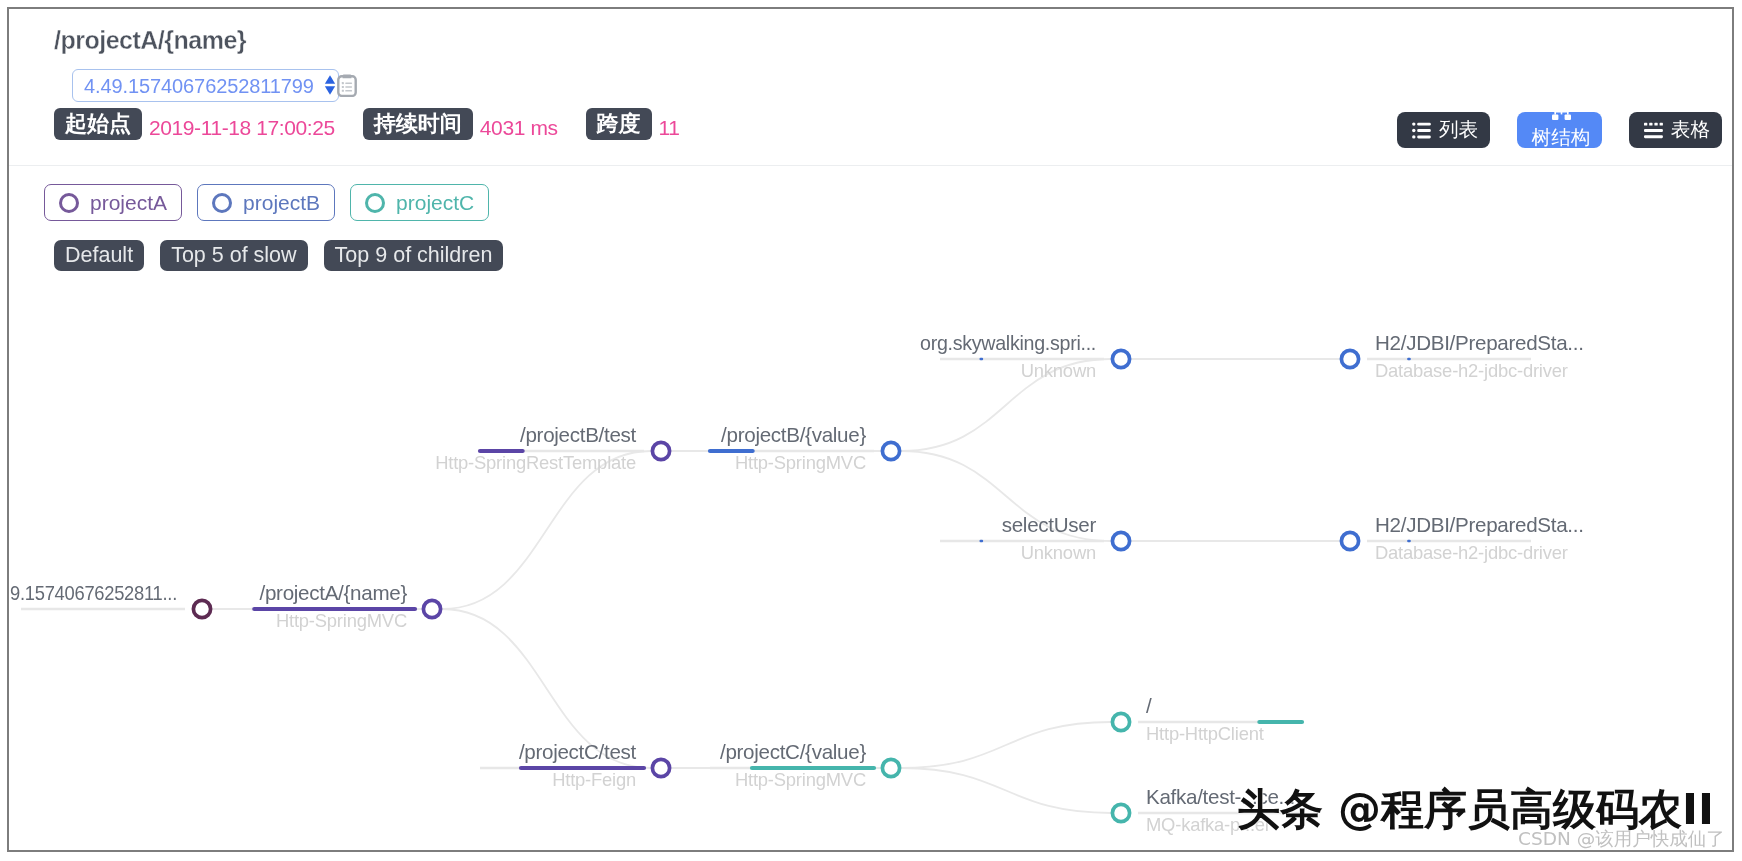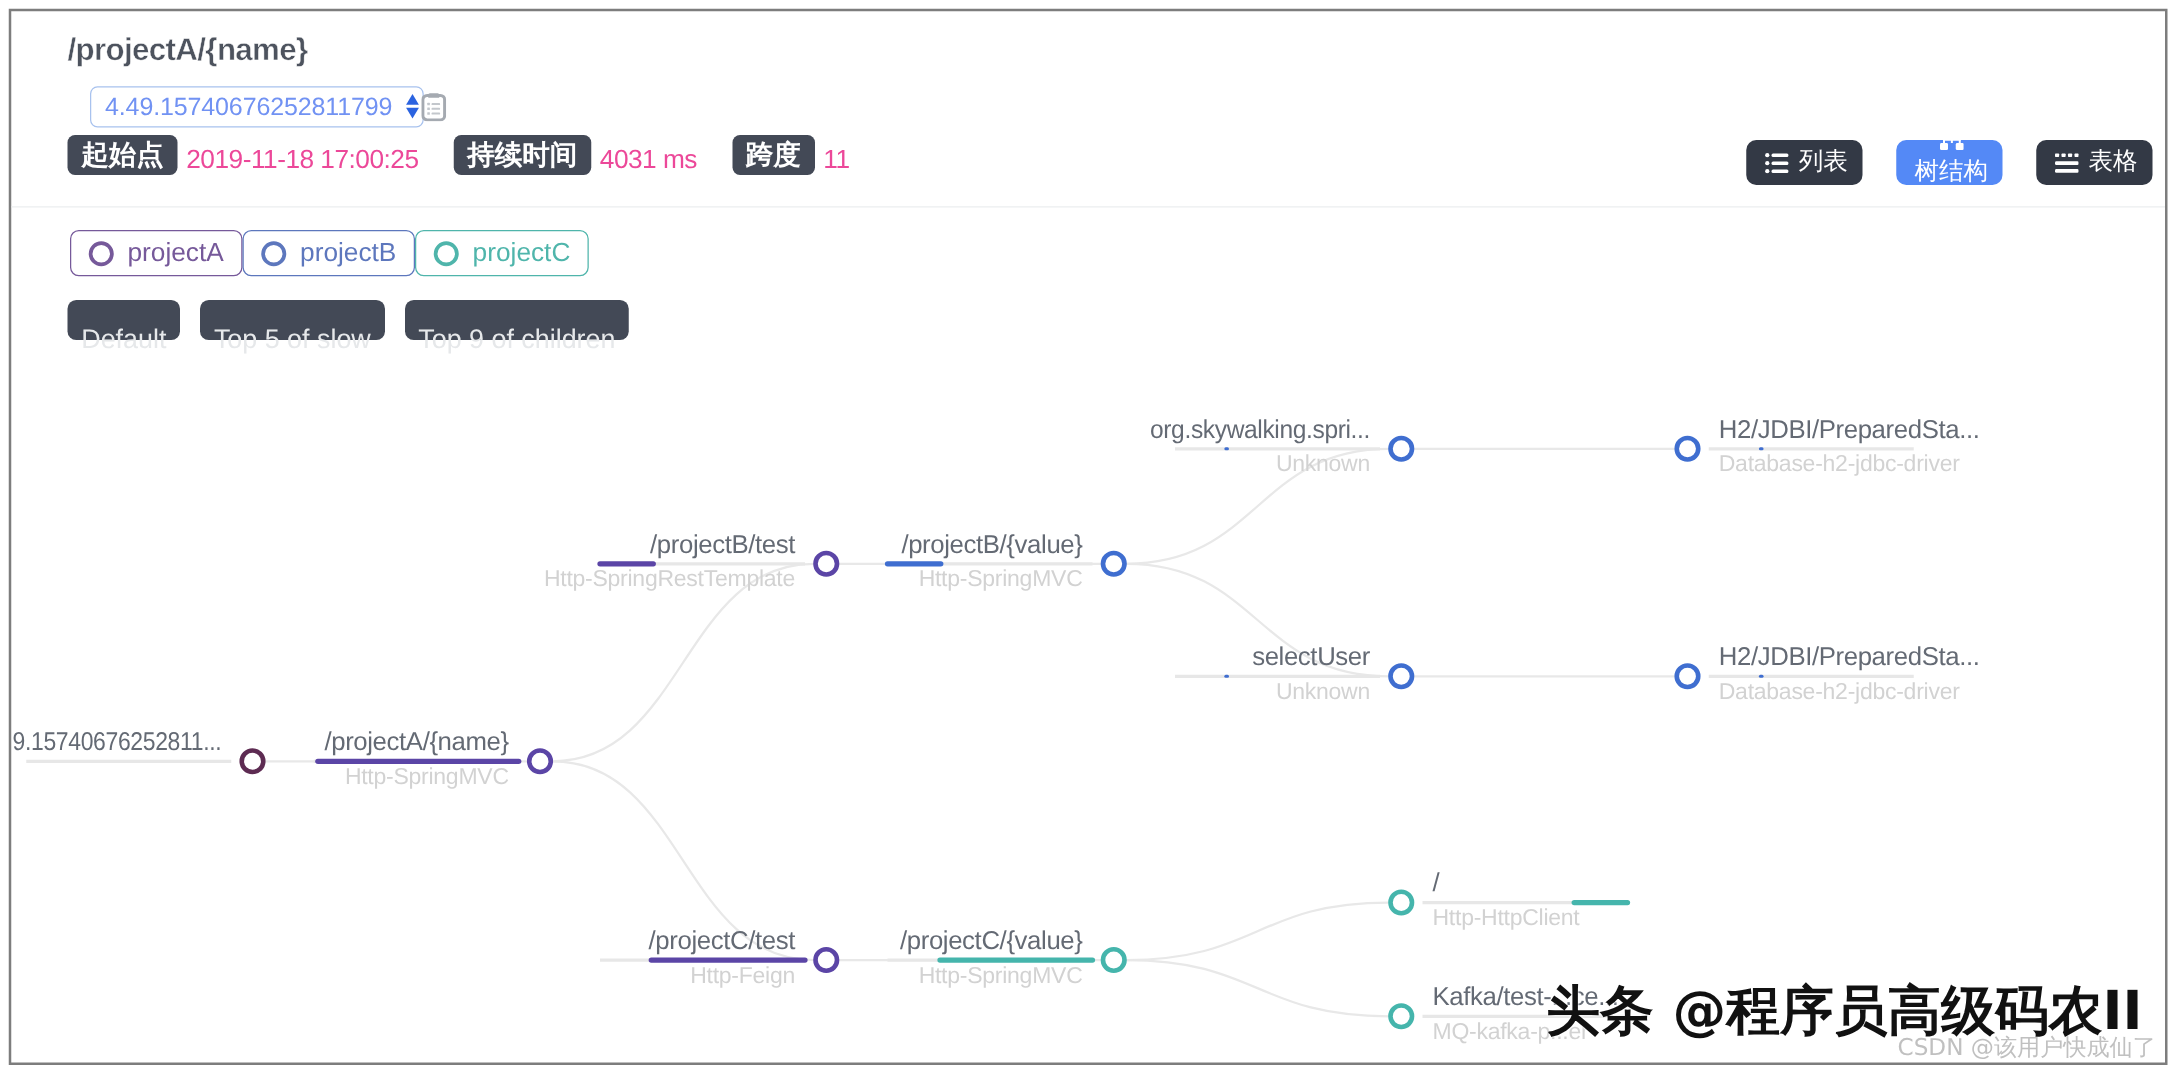--- a/index.html
+++ b/index.html
@@ -12,25 +12,25 @@
 .selwrap{position:absolute;left:72px;top:69px;width:267px;height:33px;}
 .sel{width:267px;height:33px;border:1px solid #a8c2ee;border-radius:6px;background:#fff;color:#7192f3;font-size:20px;font-family:"Liberation Sans",sans-serif;padding:0 24px 0 11px;letter-spacing:-0.1px;-webkit-appearance:none;appearance:none;outline:none;}
 .selarrows{position:absolute;right:3px;top:5px;width:12px;height:22px;pointer-events:none;}
 .copyicon{position:absolute;left:337px;top:74px;width:20px;height:23px;}
 .metarow{position:absolute;left:54px;top:112px;display:flex;align-items:flex-end;height:28px;}
 .badge{background:#434956;color:#fff;border-radius:6px;padding:0 11px;font-size:22px;font-weight:bold;margin-right:7px;line-height:32px;height:32px;display:inline-block;letter-spacing:0px;}
 .metaval{color:#ec4899;font-size:21px;margin-right:28px;letter-spacing:-0.4px;}
 .viewbtns{position:absolute;left:1397px;top:112px;width:325px;display:flex;gap:11px;justify-content:space-between;}
 .vbtn{display:flex;align-items:center;gap:8px;background:#333945;color:#fff;border-radius:8px;padding:0 12px 0 15px;font-size:19.6px;height:36px;border:none;cursor:pointer;font-family:"Liberation Sans",sans-serif;line-height:1;white-space:nowrap;justify-content:flex-end;}
 .vbtn.active{background:#5489f6;flex-direction:column;}
-.chips{position:absolute;left:56px;top:184px;display:flex;}
+.chips{position:absolute;left:44px;top:184px;display:flex;gap:15px;}
 .chip{display:flex;align-items:center;gap:11px;border:1px solid;border-radius:7px;padding:0 14px;font-size:21px;height:37px;background:#fff;cursor:pointer;white-space:nowrap;}
 .chipdot{width:20px;height:20px;border-radius:50%;border:3px solid;flex:none;}
 .tabs{position:absolute;left:54px;top:240px;display:flex;gap:16px;}
-.tab{background:#434956;color:#e6e8ea;border-radius:7px;padding:16px 11px;font-size:21.5px;height:31px;line-height:31px;cursor:pointer;white-space:nowrap;letter-spacing:0px;text-align:center;}
+.tab{background:#434956;color:#e6e8ea;border-radius:7px;padding:0 11px;font-size:21.5px;height:31px;line-height:31px;cursor:pointer;white-space:nowrap;letter-spacing:0px;text-align:center;}
 #treesvg{position:absolute;left:0;top:0;width:1742px;height:861px;}
 .wm1{position:absolute;left:1237px;top:788px;font-size:43px;font-weight:bold;color:#111;font-family:"DejaVu Sans",sans-serif;letter-spacing:0px;white-space:nowrap;line-height:1;text-shadow:0 0 2px #fff,0 0 2px #fff;}
 .wm2{position:absolute;left:1518px;top:830px;font-size:18.5px;color:#c0c0c0;font-family:"DejaVu Sans",sans-serif;white-space:nowrap;line-height:1;}
 </style>
 </head>
 <body>
 
 <div id="frame">
     <div id="inner">
 

